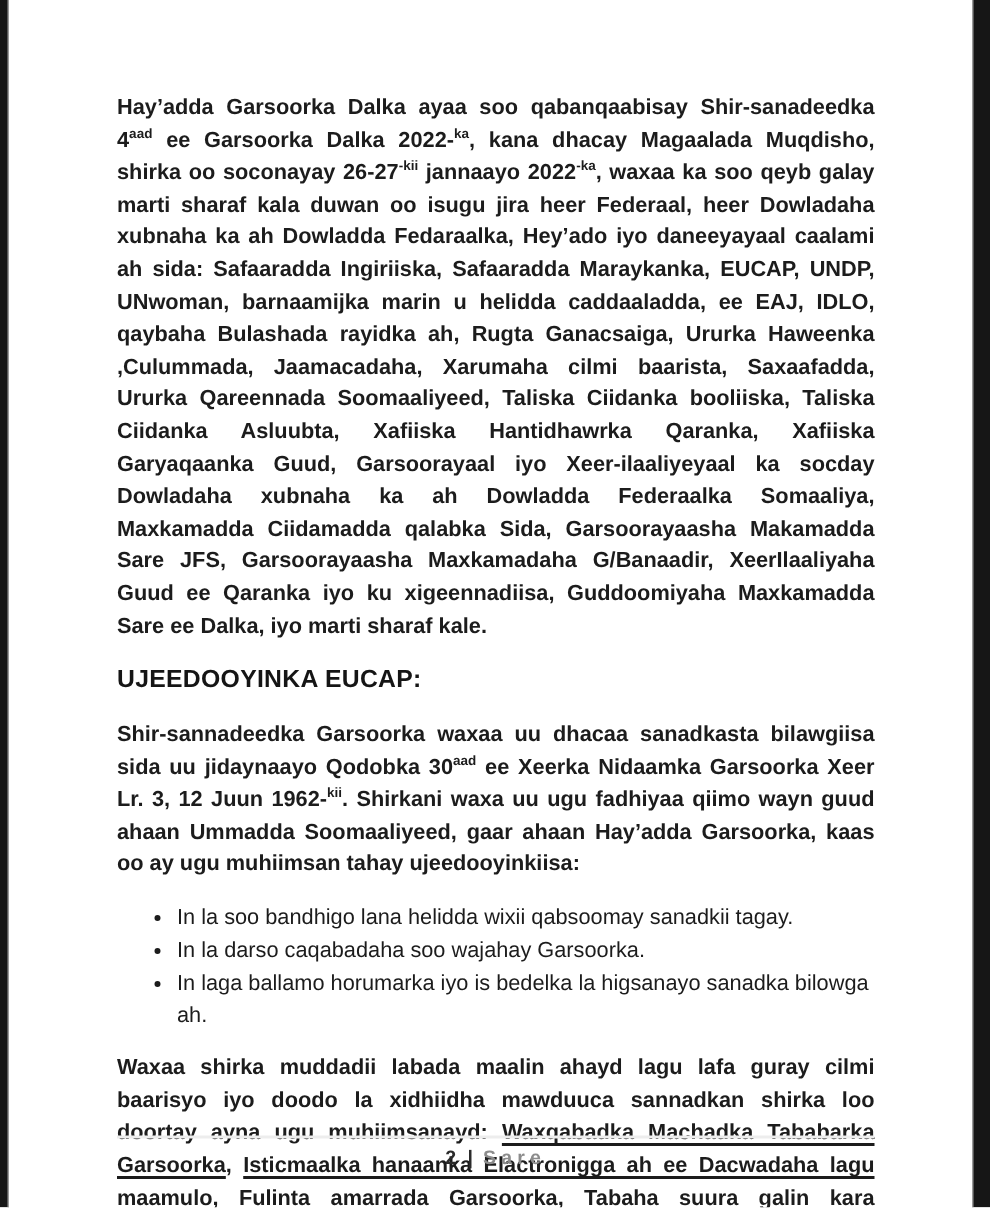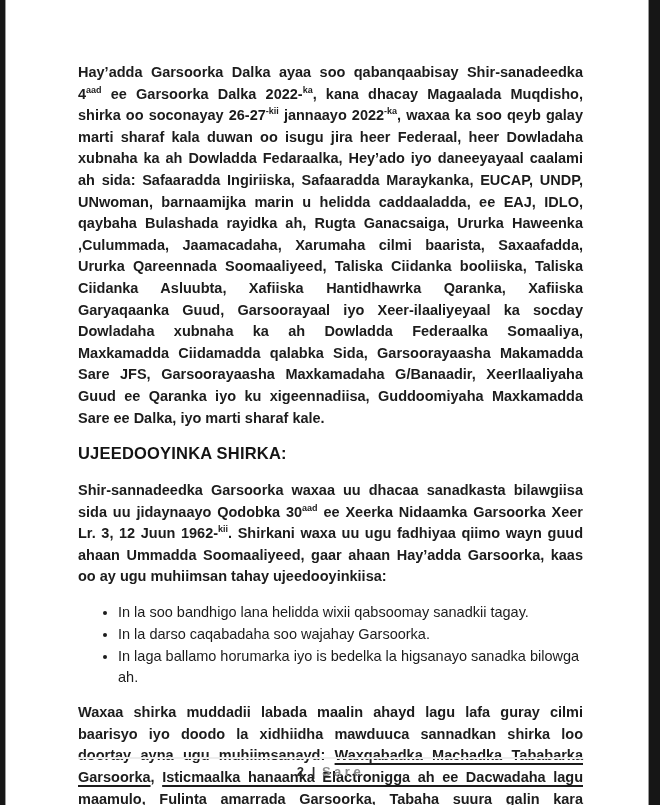--- a/index.html
+++ b/index.html
@@ -100,21 +100,21 @@
 </head>
 <body>
 
 <div class="page">
   <div class="edge-left"></div>
   <div class="edge-right"></div>
 
   <div class="content">
     <p class="body"><span class="r-normal">Hay’adda Garsoorka Dalka ayaa soo qabanqaabisay Shir-sanadeedka 4</span><span class="r-sup">aad</span><span class="r-normal"> ee Garsoorka Dalka 2022-</span><span class="r-sup">ka</span><span class="r-normal">, kana dhacay Magaalada Muqdisho, shirka oo soconayay 26-27</span><span class="r-sup">-kii</span><span class="r-normal"> jannaayo 2022</span><span class="r-sup">-ka</span><span class="r-normal">, waxaa ka soo qeyb galay marti sharaf kala duwan oo isugu jira heer Federaal, heer Dowladaha xubnaha ka ah Dowladda Fedaraalka, Hey’ado iyo daneeyayaal caalami ah sida: Safaaradda Ingiriiska, Safaaradda Maraykanka, EUCAP, UNDP, UNwoman, barnaamijka marin u helidda caddaaladda, ee EAJ, IDLO, qaybaha Bulashada rayidka ah, Rugta Ganacsaiga, Ururka Haweenka ,Culummada, Jaamacadaha, Xarumaha cilmi baarista, Saxaafadda, Ururka Qareennada Soomaaliyeed, Taliska Ciidanka booliiska, Taliska Ciidanka Asluubta, Xafiiska Hantidhawrka Qaranka, Xafiiska Garyaqaanka Guud, Garsoorayaal iyo Xeer-ilaaliyeyaal ka socday Dowladaha xubnaha ka ah Dowladda Federaalka Somaaliya, Maxkamadda Ciidamadda qalabka Sida, Garsoorayaasha Makamadda Sare JFS, Garsoorayaasha Maxkamadaha G/Banaadir, XeerIlaaliyaha Guud ee Qaranka iyo ku xigeennadiisa, Guddoomiyaha Maxkamadda Sare ee Dalka, iyo marti sharaf kale.</span></p>
 
-    <h2 class="heading">UJEEDOOYINKA SHIRKA:</h2>
+    <h2 class="heading">UJEEDOOYINKA EUCAP:</h2>
 
     <p class="body"><span class="r-normal">Shir-sannadeedka Garsoorka waxaa uu dhacaa sanadkasta bilawgiisa sida uu jidaynaayo Qodobka 30</span><span class="r-sup">aad</span><span class="r-normal"> ee Xeerka Nidaamka Garsoorka Xeer Lr. 3, 12 Juun 1962-</span><span class="r-sup">kii</span><span class="r-normal">. Shirkani waxa uu ugu fadhiyaa qiimo wayn guud ahaan Ummadda Soomaaliyeed, gaar ahaan Hay’adda Garsoorka, kaas oo ay ugu muhiimsan tahay ujeedooyinkiisa:</span></p>
 
     <ul class="bullets">
         <li>In la soo bandhigo lana helidda wixii qabsoomay sanadkii tagay.</li>
         <li>In la darso caqabadaha soo wajahay Garsoorka.</li>
         <li>In laga ballamo horumarka iyo is bedelka la higsanayo sanadka bilowga ah.</li>
       </ul>
 
     <p class="body last"><span class="r-normal">Waxaa shirka muddadii labada maalin ahayd lagu lafa guray cilmi baarisyo iyo doodo la xidhiidha mawduuca sannadkan shirka loo doortay ayna ugu muhiimsanayd: </span><span class="r-bu">Waxqabadka Machadka Tababarka Garsoorka</span><span class="r-b">, </span><span class="r-bu">Isticmaalka hanaanka Elactronigga ah ee Dacwadaha lagu maamulo</span><span class="r-b">, </span><span class="r-bu">Fulinta amarrada Garsoorka</span><span class="r-b">, </span><span class="r-bu">Tabaha suura galin kara hanashada kalsoonda bulshada iyo</span></p>

